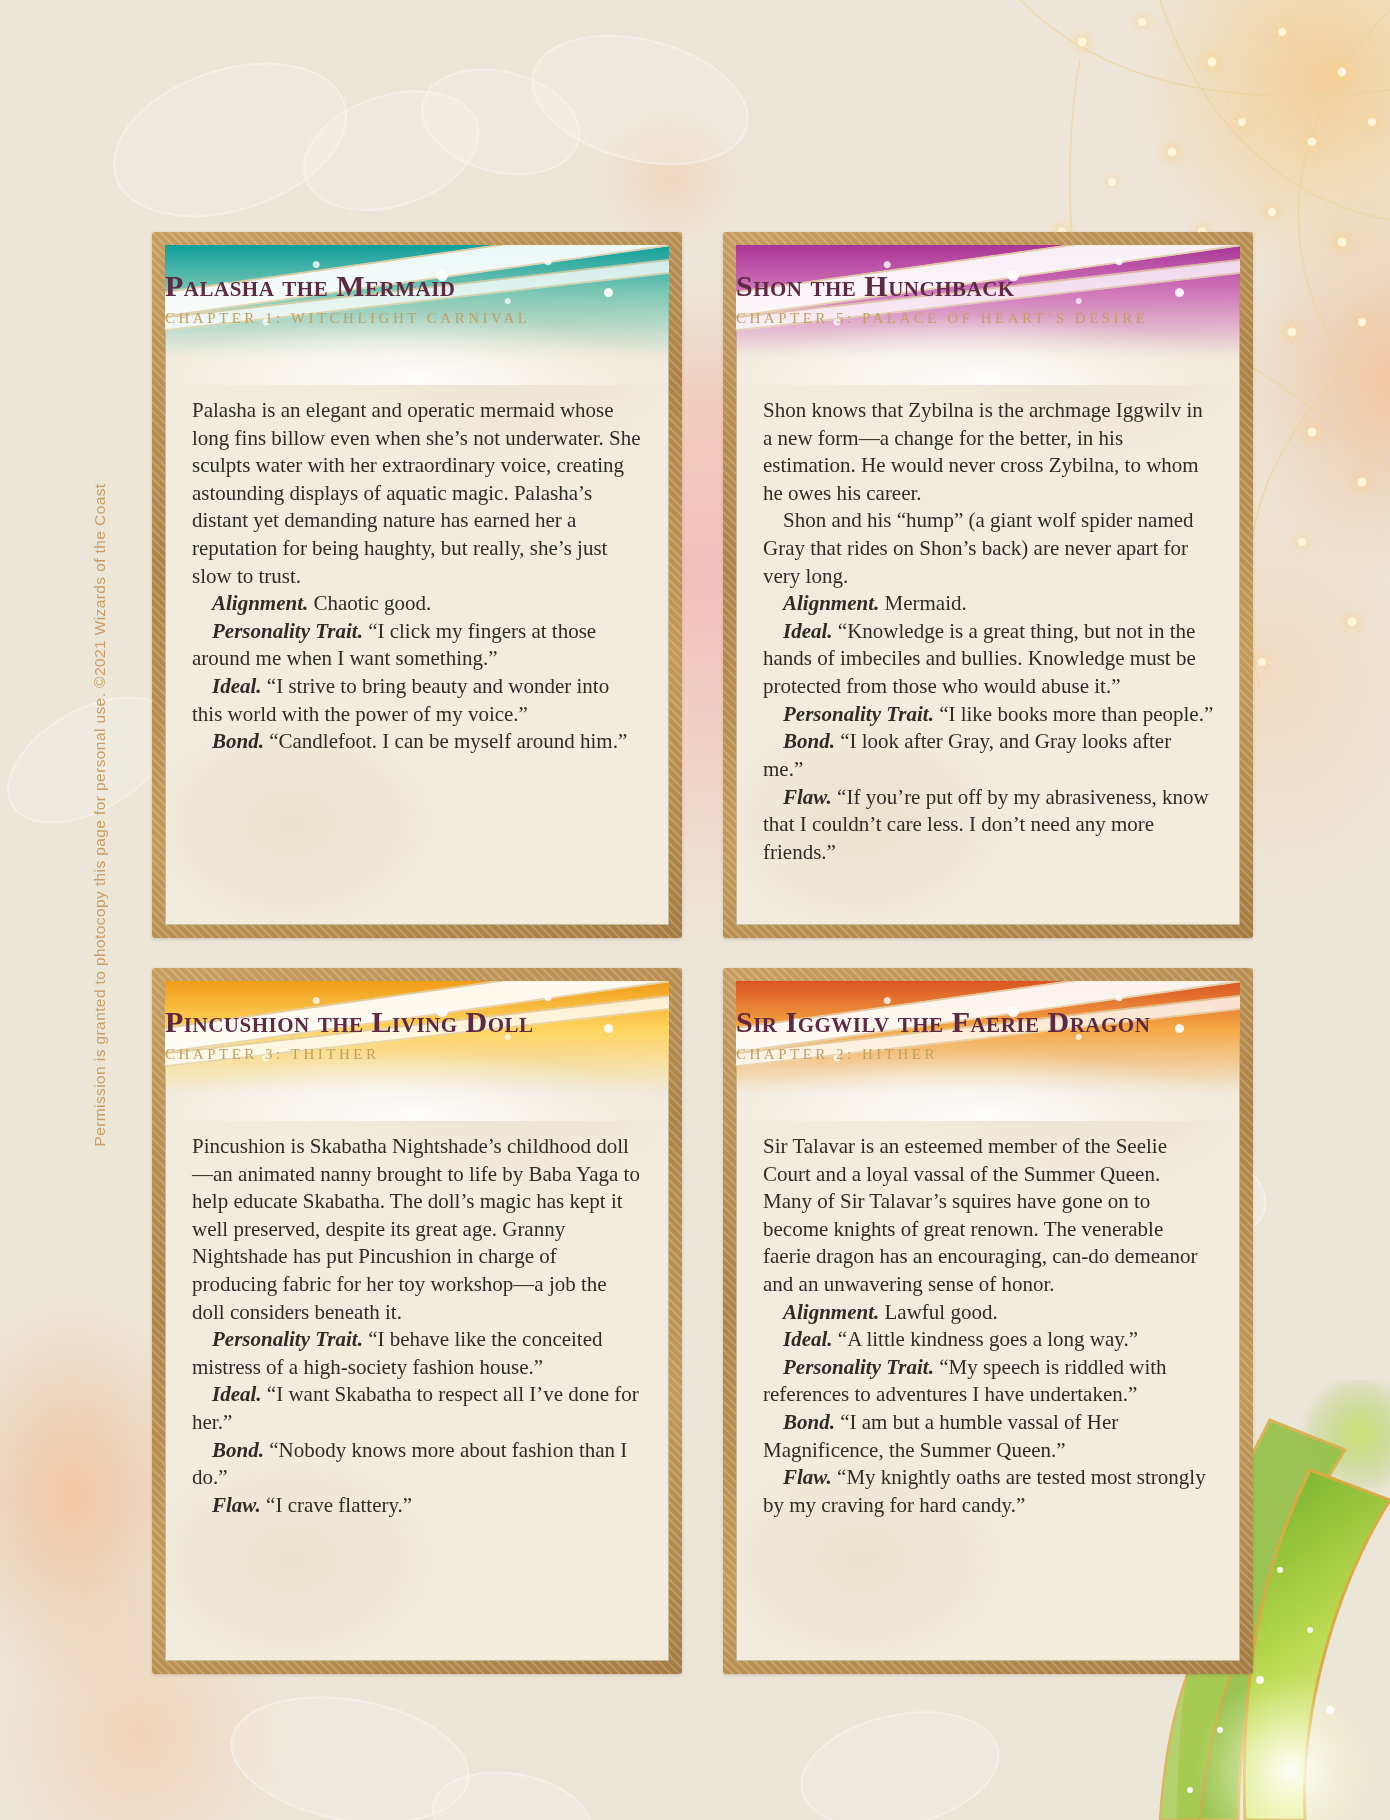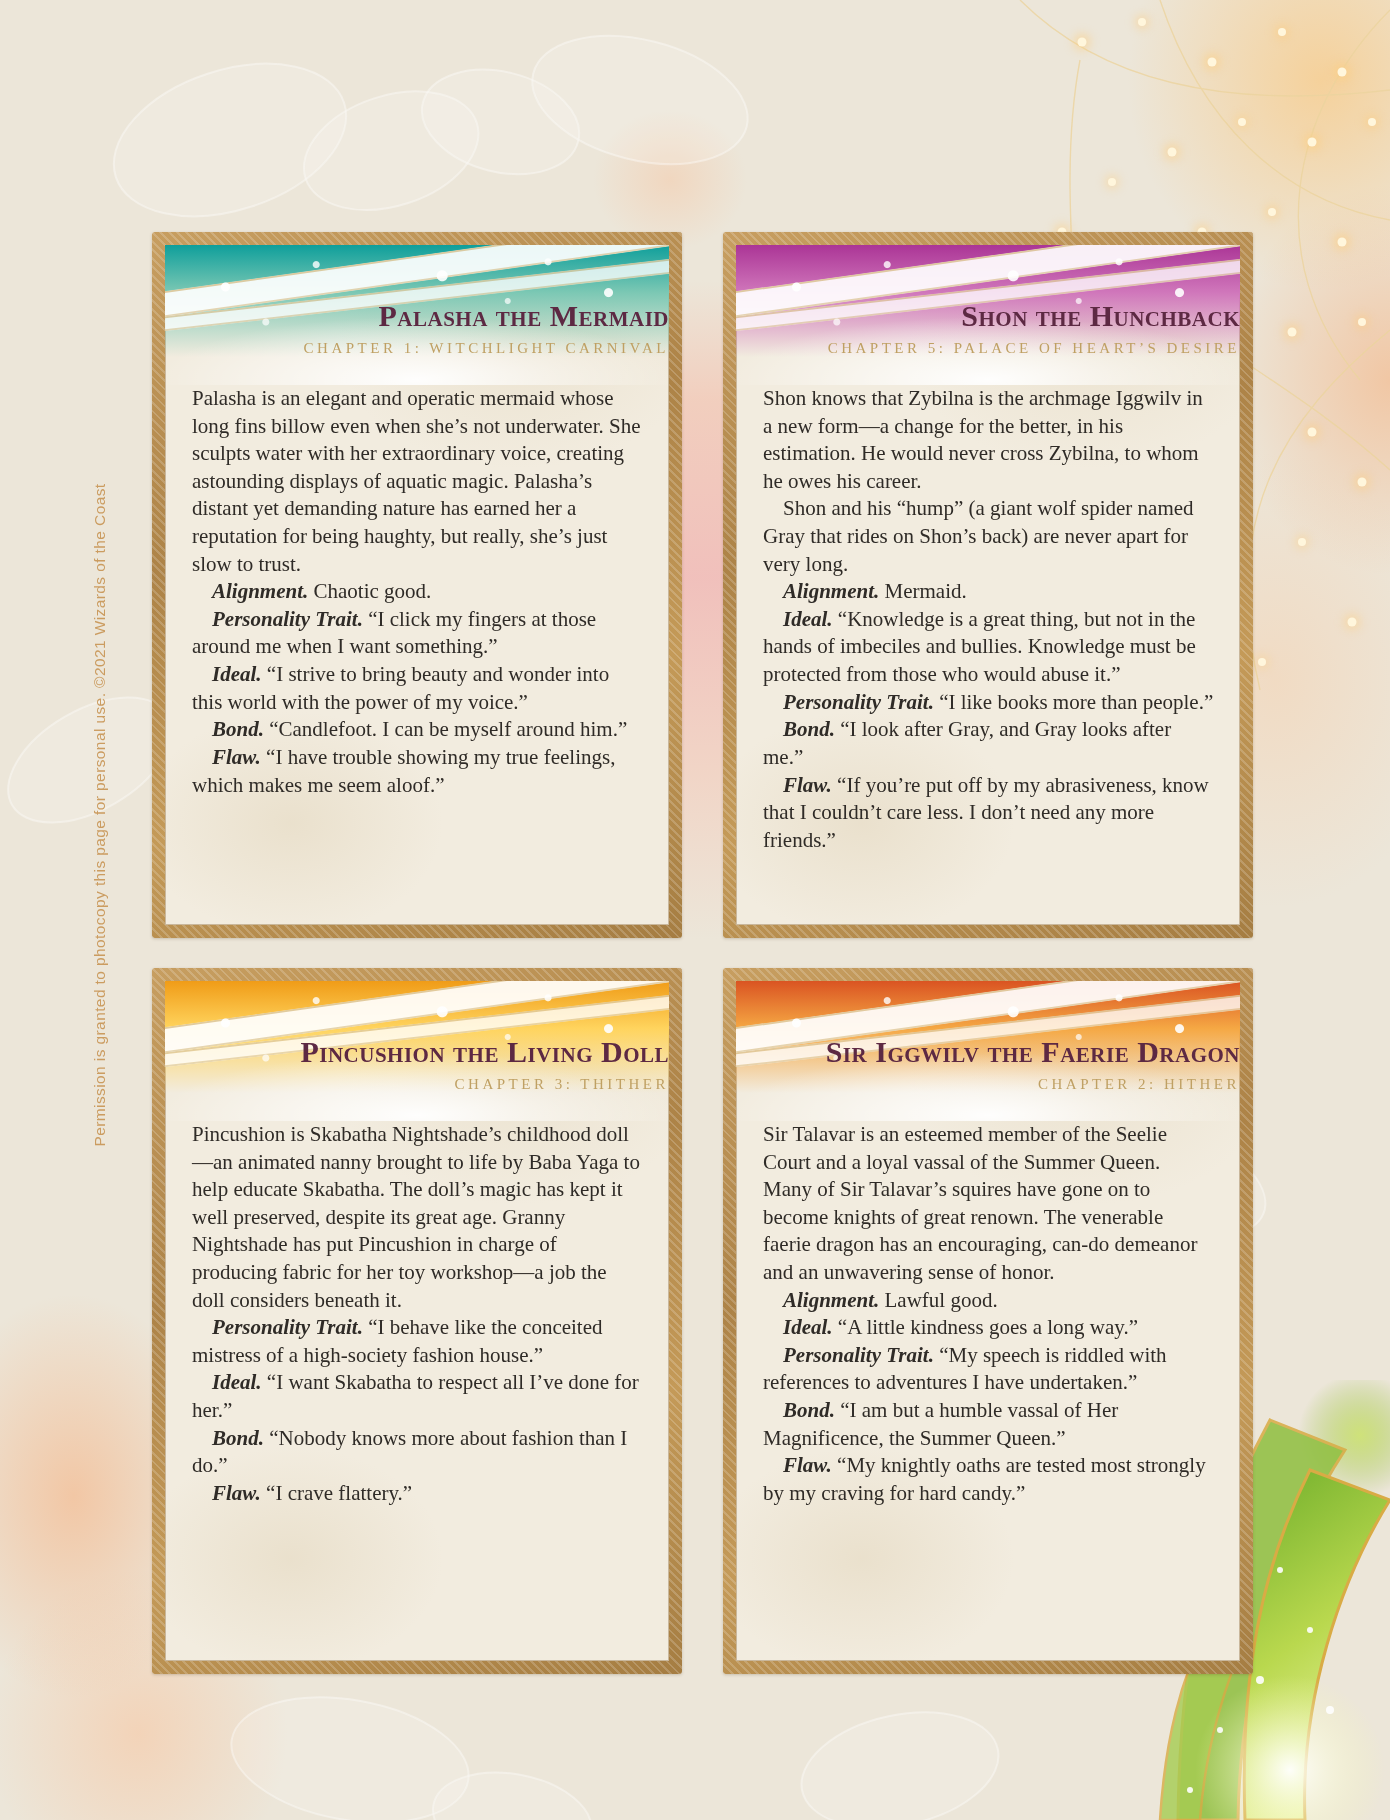--- a/index.html
+++ b/index.html
@@ -91,22 +91,22 @@
   }
   .card-inner{
     position:relative;width:100%;height:100%;box-sizing:border-box;overflow:hidden;
     background:
       radial-gradient(ellipse 60% 30% at 70% 15%, rgba(214,196,158,.22), rgba(214,196,158,0) 60%),
       radial-gradient(ellipse 55% 30% at 25% 85%, rgba(210,190,150,.25), rgba(210,190,150,0) 55%),
       #f2ecdf;
     box-shadow:inset 0 0 0 1px rgba(140,105,55,.4);
   }
   .card-header{
-    position:relative;height:140px;box-sizing:border-box;padding-top:56px;
-    text-align:right;
+    position:relative;height:140px;box-sizing:border-box;padding-top:26px;
+    text-align:left;
     background:
       radial-gradient(ellipse 72% 62% at 50% 96%, rgba(255,255,255,.95), rgba(255,255,255,0) 72%),
       linear-gradient(180deg, var(--c1) 0%, var(--c2) 34%, rgba(255,255,255,0) 80%);
   }
   .streak{
     position:absolute;left:-7%;width:116%;border-radius:10px;
     background:rgba(255,255,255,.92);
     border-top:2px solid rgba(200,165,90,.55);
     border-bottom:2px solid rgba(200,165,90,.45);
   }
@@ -128,21 +128,21 @@
     font-family:"Liberation Serif", serif;
     font-variant:small-caps;font-weight:bold;
     font-size:30px;line-height:1;color:#5d2943;letter-spacing:.5px;
   }
   .card-subtitle{
     position:relative;margin-top:9px;
     font-family:"Liberation Serif", serif;
     font-size:15px;letter-spacing:3.5px;color:#bfa063;
   }
   .card-body{
-    padding:0 26px 0 27px;
+    margin-top:12px;padding:0 26px 0 27px;
     font-size:21px;line-height:1.315;color:#2f2b27;
   }
   .card-body p{margin:0;}
   .card-body p.indented, .card-body p.trait{text-indent:20px;}
   .trait-label{font-weight:bold;font-style:italic;}
 </style>
 </head>
 <body>
 
 <div class="bg-layer" id="wash-topright"></div>
@@ -230,21 +230,20 @@
       <div class="bokeh"></div>
       <h2 class="card-title">Palasha the Mermaid</h2>
       <div class="card-subtitle">CHAPTER 1: WITCHLIGHT CARNIVAL</div>
     </header>
     <div class="card-body">
       <p>Palasha is an elegant and operatic mermaid whose long fins billow even when she’s not underwater. She sculpts water with her extraordinary voice, creating astounding displays of aquatic magic. Palasha’s distant yet demanding nature has earned her a reputation for being haughty, but really, she’s just slow to trust.</p>
       <p class="trait"><span class="trait-label">Alignment.</span> <span>Chaotic good.</span></p>
       <p class="trait"><span class="trait-label">Personality Trait.</span> <span>“I click my fingers at those around me when I want something.”</span></p>
       <p class="trait"><span class="trait-label">Ideal.</span> <span>“I strive to bring beauty and wonder into this world with the power of my voice.”</span></p>
       <p class="trait"><span class="trait-label">Bond.</span> <span>“Candlefoot. I can be myself around him.”</span></p>
-      <p class="trait"><span class="trait-label">Flaw.</span> <span>“I have trouble showing my true feelings, which makes me seem aloof.”</span></p>
     </div>
   </div>
 </section>
 
 <section class="card" style="left: 723px; top: 232px; --c1: #ab3596; --c2: #d077bb;">
   <div class="card-inner">
     <header class="card-header">
       <div class="streak s1"></div>
       <div class="streak s2"></div>
       <div class="bokeh"></div>

